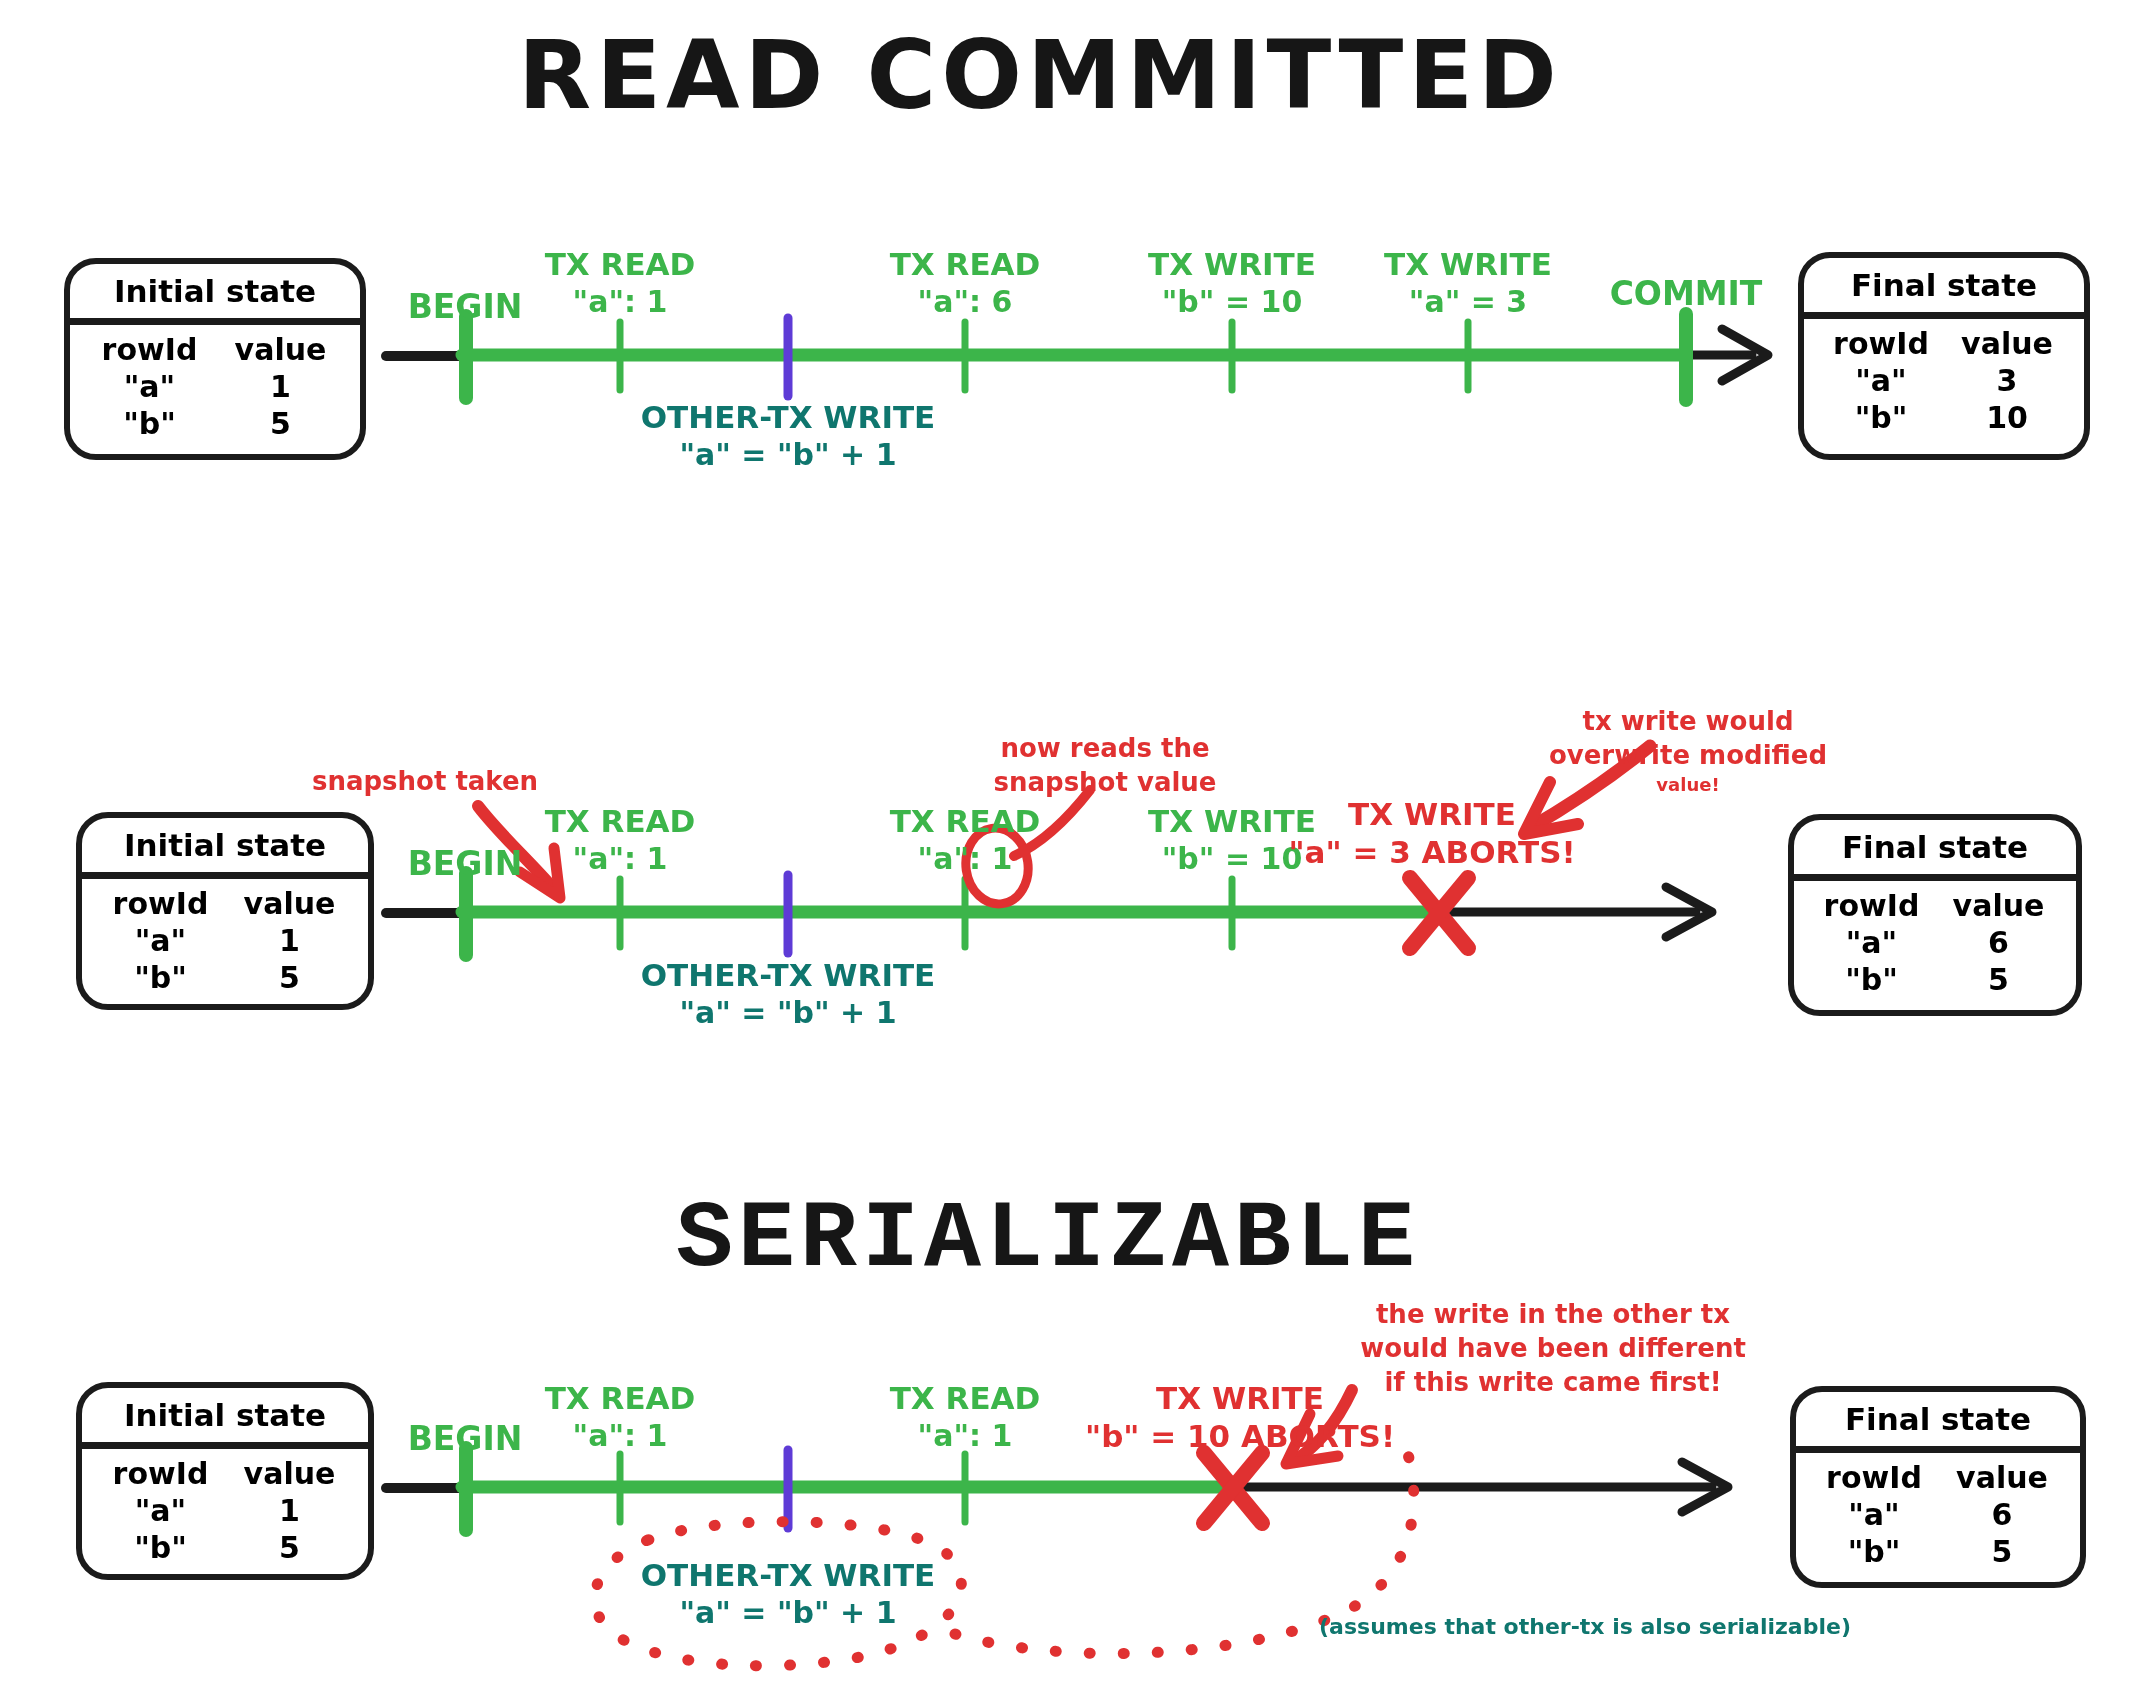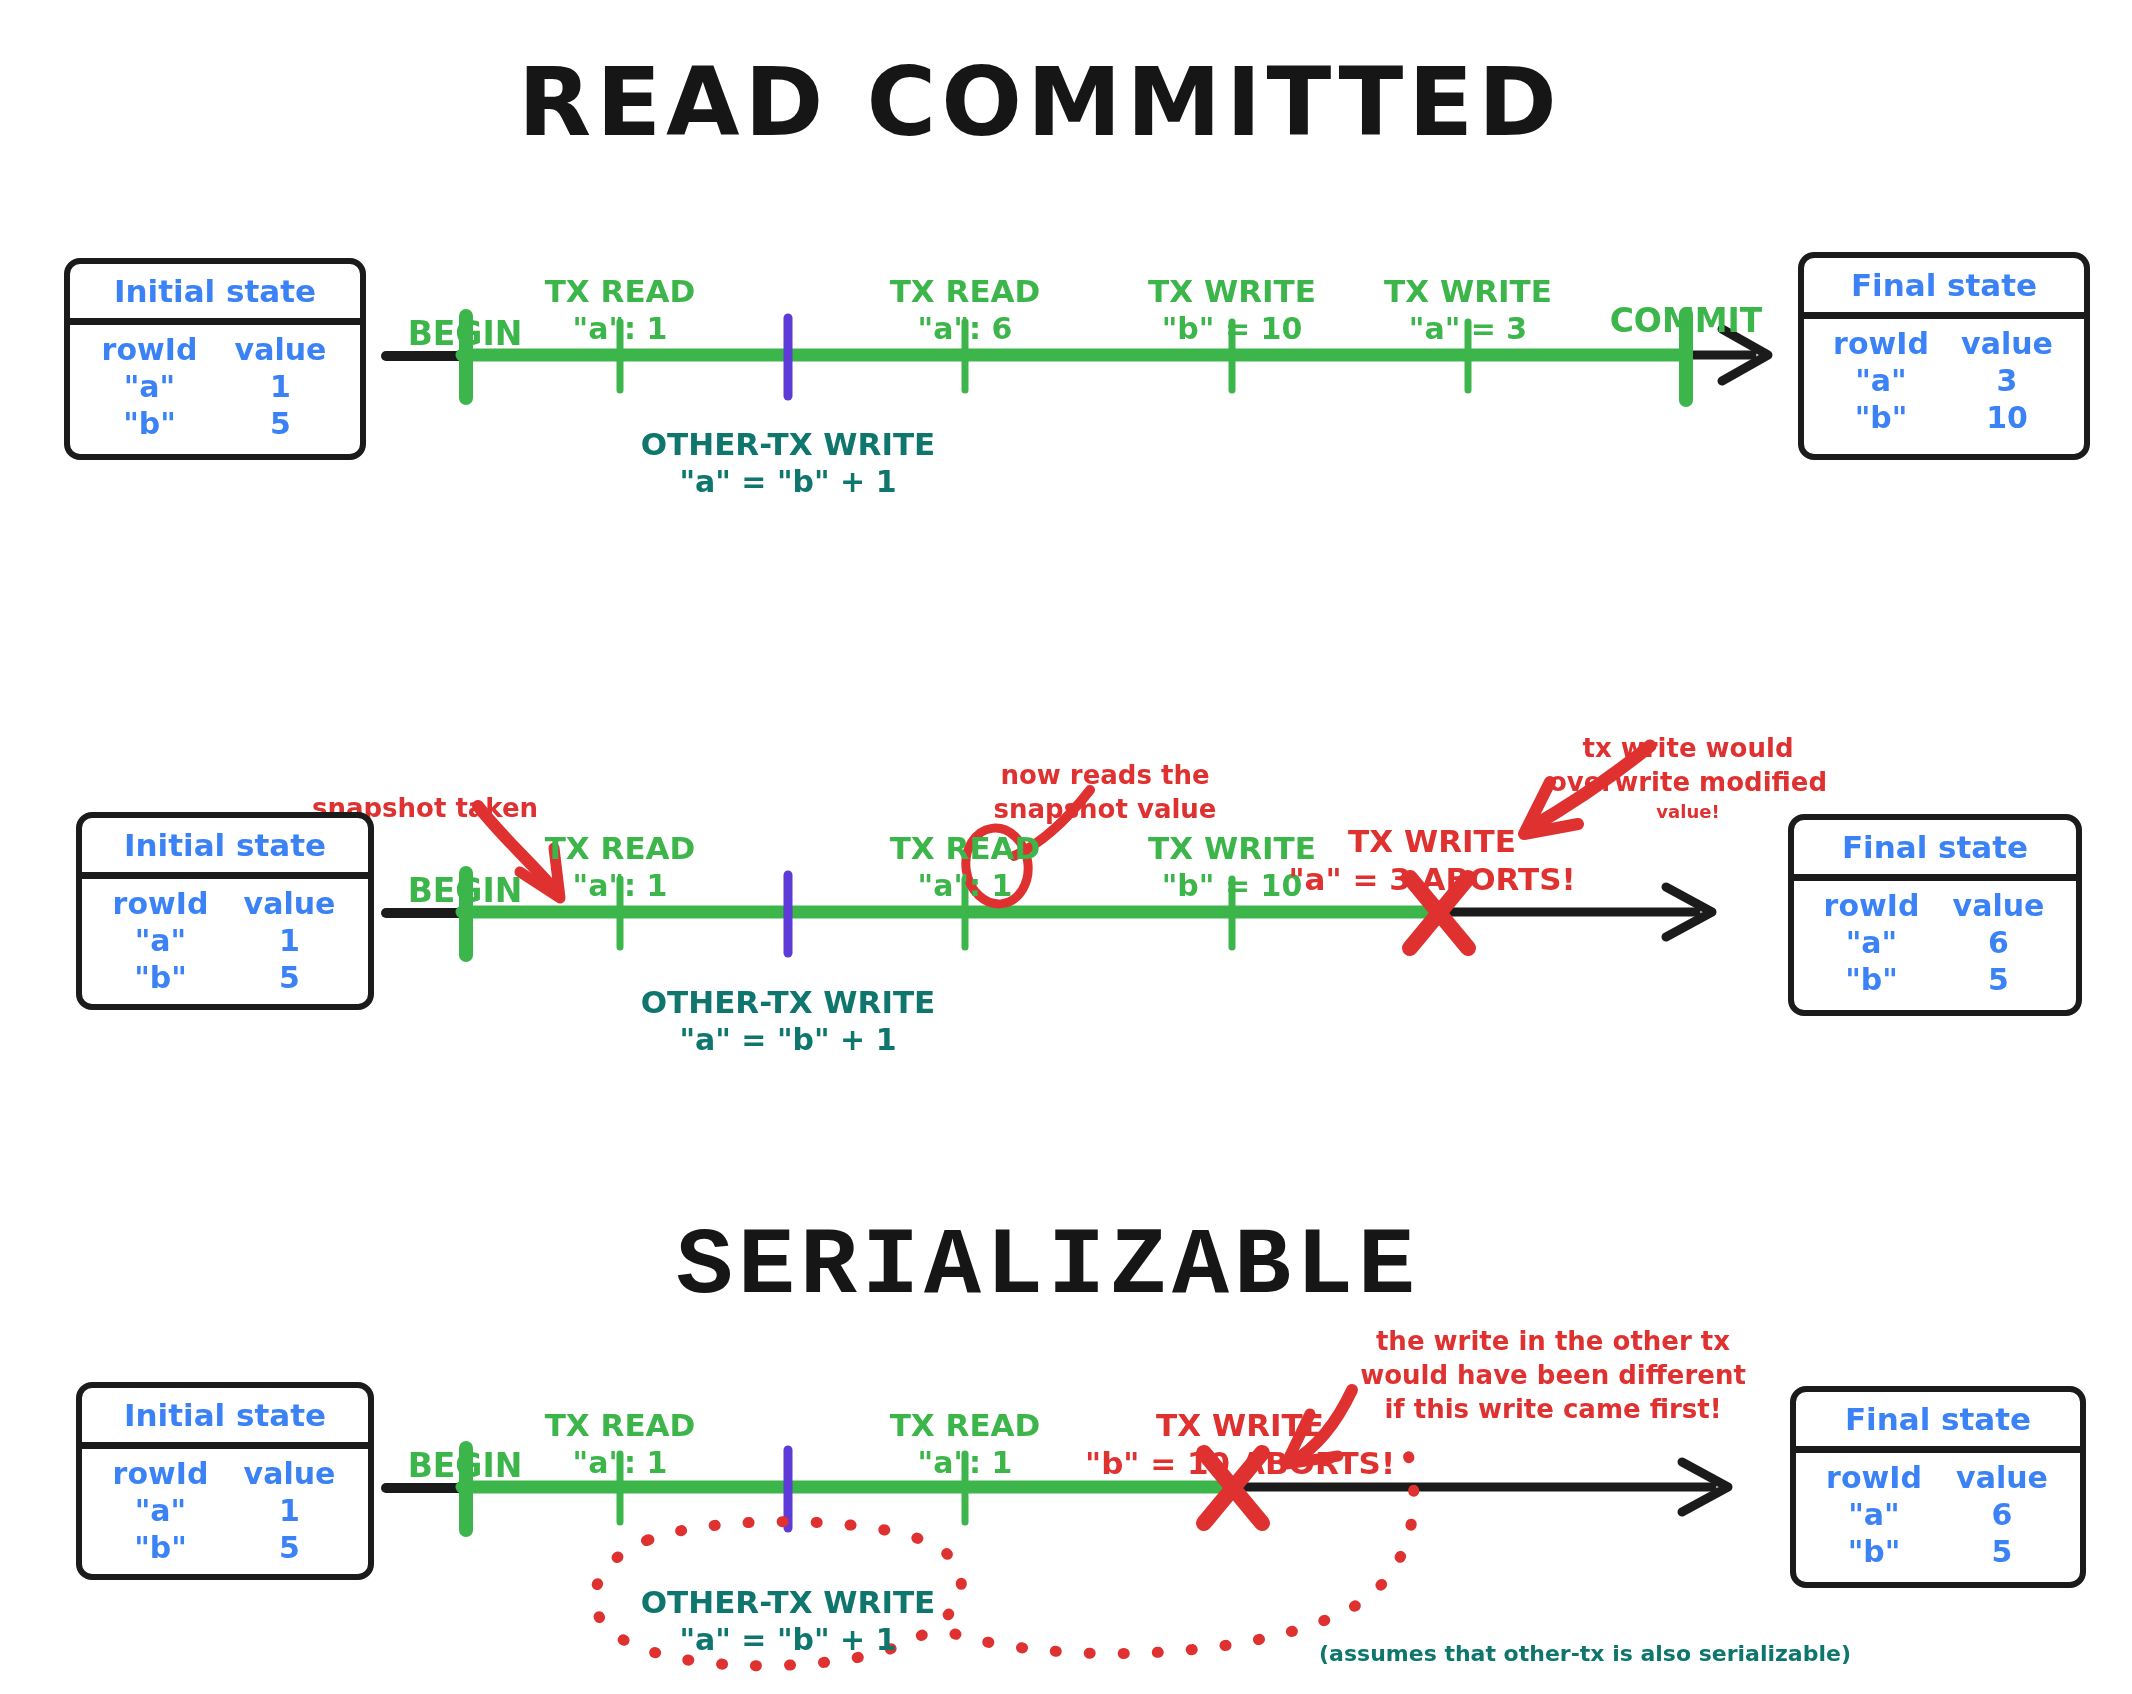--- a/index.html
+++ b/index.html
@@ -1,27 +1,27 @@
 <!DOCTYPE html>
 <html><head>
 <meta charset="utf-8">
 <style>
   html,body{margin:0;padding:0;background:#ffffff;}
   body{width:2132px;height:1694px;position:relative;overflow:hidden;
        font-family:"DejaVu Sans","Liberation Sans",sans-serif;color:#1b1b1b;}
   .canvas{position:absolute;inset:0;width:2132px;height:1694px;}
   svg.lines{position:absolute;left:0;top:0;}
   .lbl{position:absolute;transform:translateX(-50%);white-space:nowrap;
-       font-weight:bold;text-align:left;line-height:1;margin-top:27px;}
+       font-weight:bold;text-align:left;line-height:1;}
   .title{font-weight:bold;letter-spacing:5px;font-size:95px;color:#161616;}
   .green{color:#3cb54a;}
   .purple{color:#0f766e;}
   .red{color:#e03131;}
-  .state-table{position:absolute;border:6px solid #1b1b1b;border-radius:16px;
-       background:#fff;box-sizing:border-box;font-weight:bold;color:#3b82f6;}
+  .state-table{position:absolute;border:6px solid #1b1b1b;border-radius:32px;
+       background:#fff;box-sizing:border-box;font-weight:bold;color:#000000;}
   .st-title{height:54px;display:flex;align-items:center;justify-content:center;
        font-size:31px;border-bottom:7px solid #1b1b1b;}
   .st-body{padding:6px 14px 0 14px;}
   .st-row{display:grid;grid-template-columns:1fr 1fr;text-align:center;
        font-size:30px;margin-top:1px;line-height:36px;}
 </style>
 </head>
 <body>
 
 <div class="canvas">

